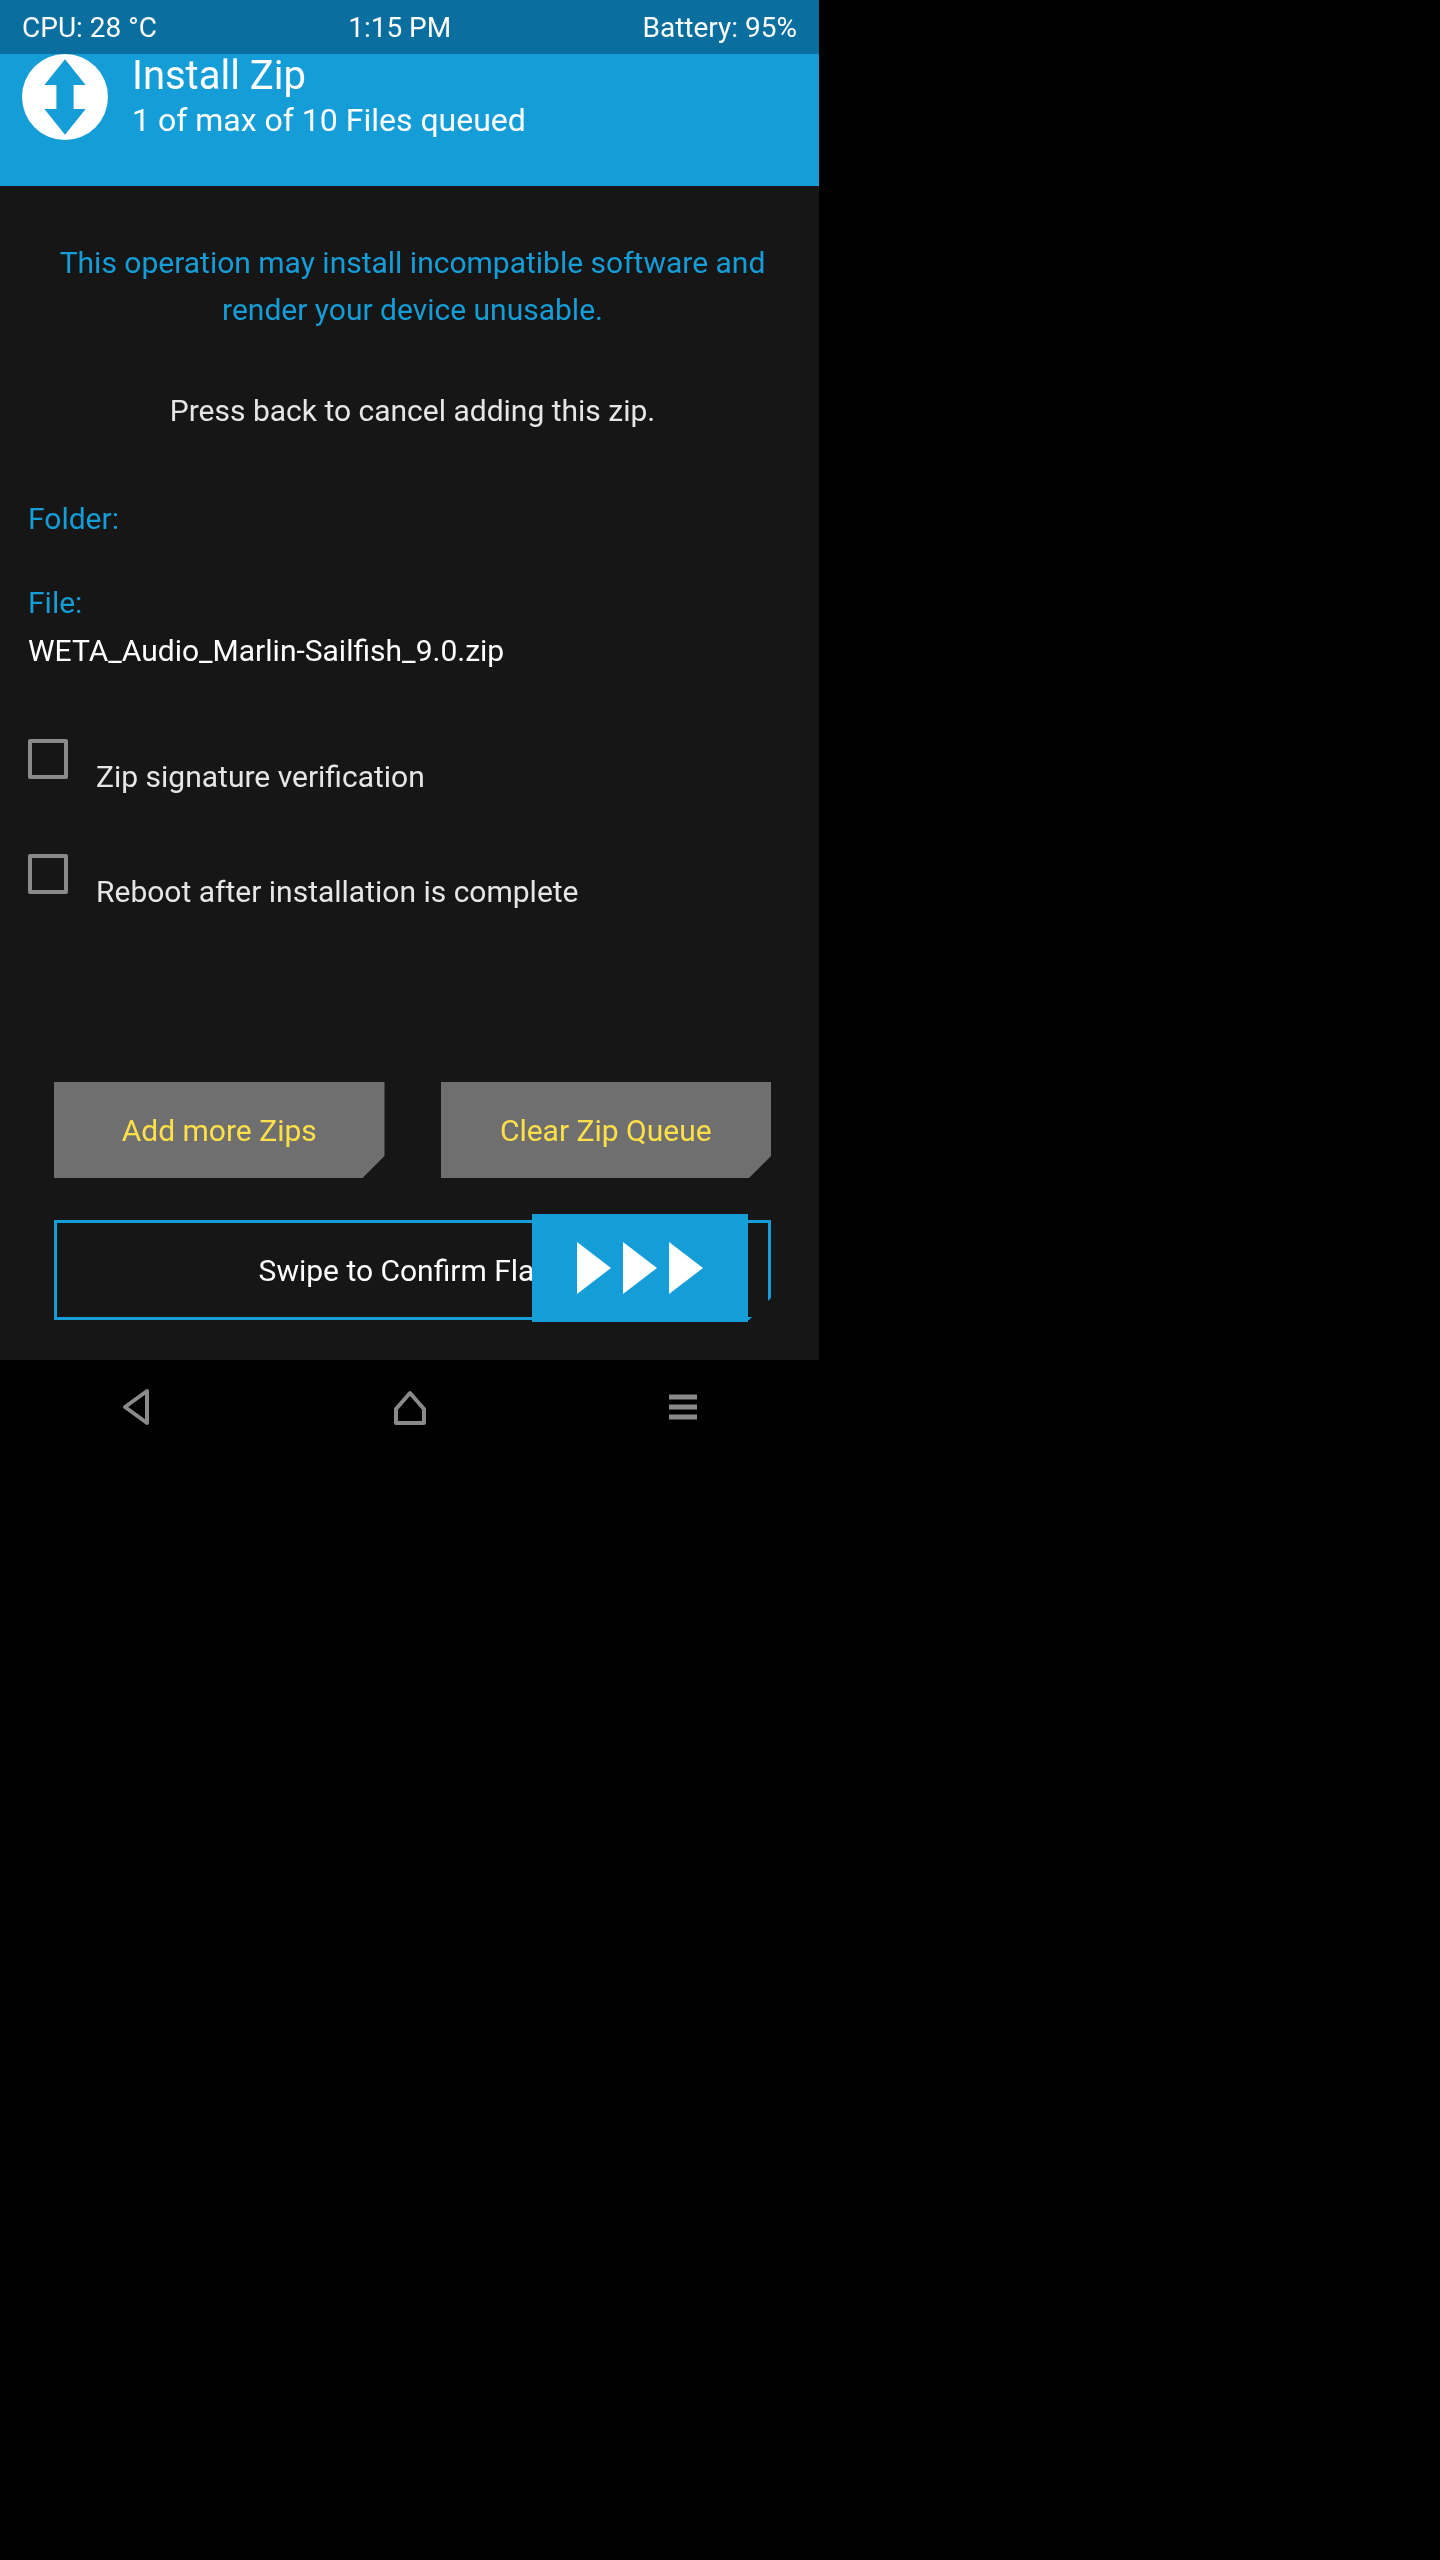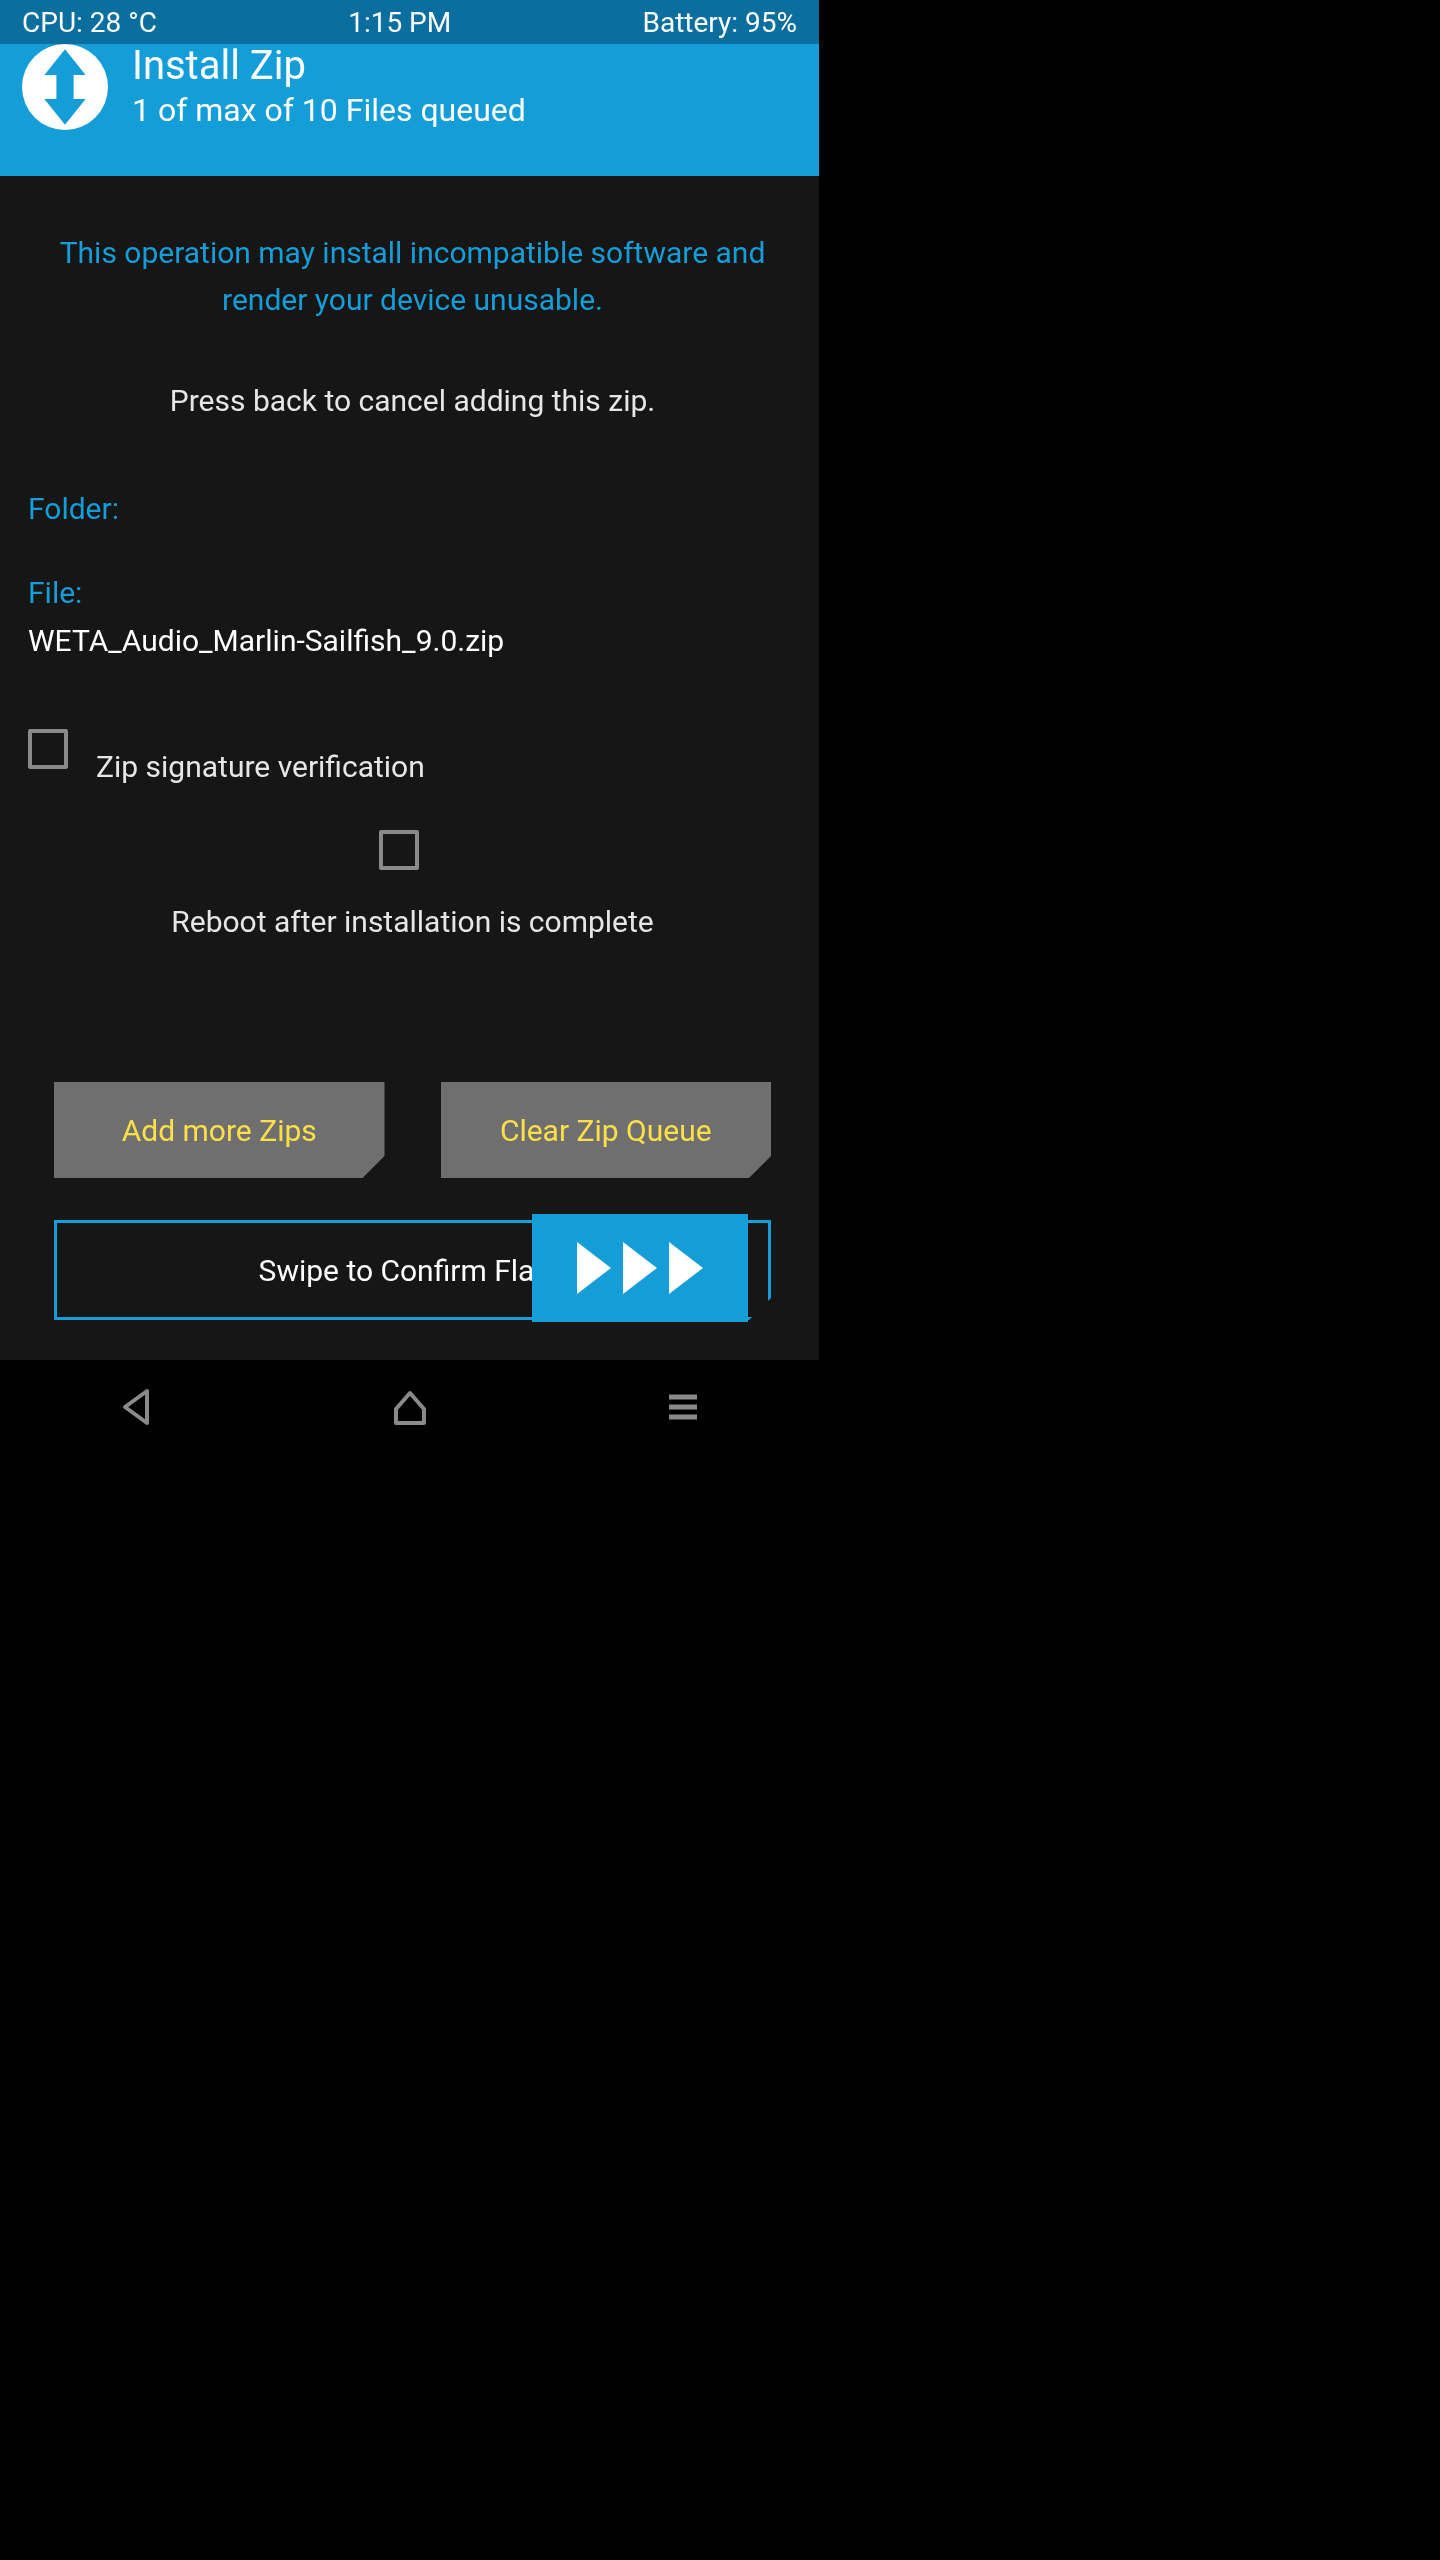--- a/index.html
+++ b/index.html
@@ -13,21 +13,21 @@
   }
   .screen {
     width: 819px;
     height: 1457px;
     display: flex;
     flex-direction: column;
     background: #161616;
   }
   
   .statusbar {
-    height: 44px;
+    height: 54px;
     background: #0a6e9e;
     display: flex;
     align-items: center;
     justify-content: space-between;
     padding: 0 22px;
     font-size: 28px;
     color: #fff;
   }
   
   .header {
@@ -93,21 +93,21 @@
     font-size: 30px;
     line-height: 1.55;
     margin-top: 4px;
   }
   
   .check-row {
     display: flex;
     align-items: center;
     margin-top: 50px;
   }
-  .check-row + .check-row { margin-top: 46px; flex-direction: column; }
+  .check-row + .check-row { margin-top: 46px; }
   .checkbox {
     width: 40px;
     height: 40px;
     border: 4px solid #8a8a8a;
     border-radius: 2px;
     margin-right: 28px;
     flex-shrink: 0;
   }
   .check-label {
     font-size: 30px;

